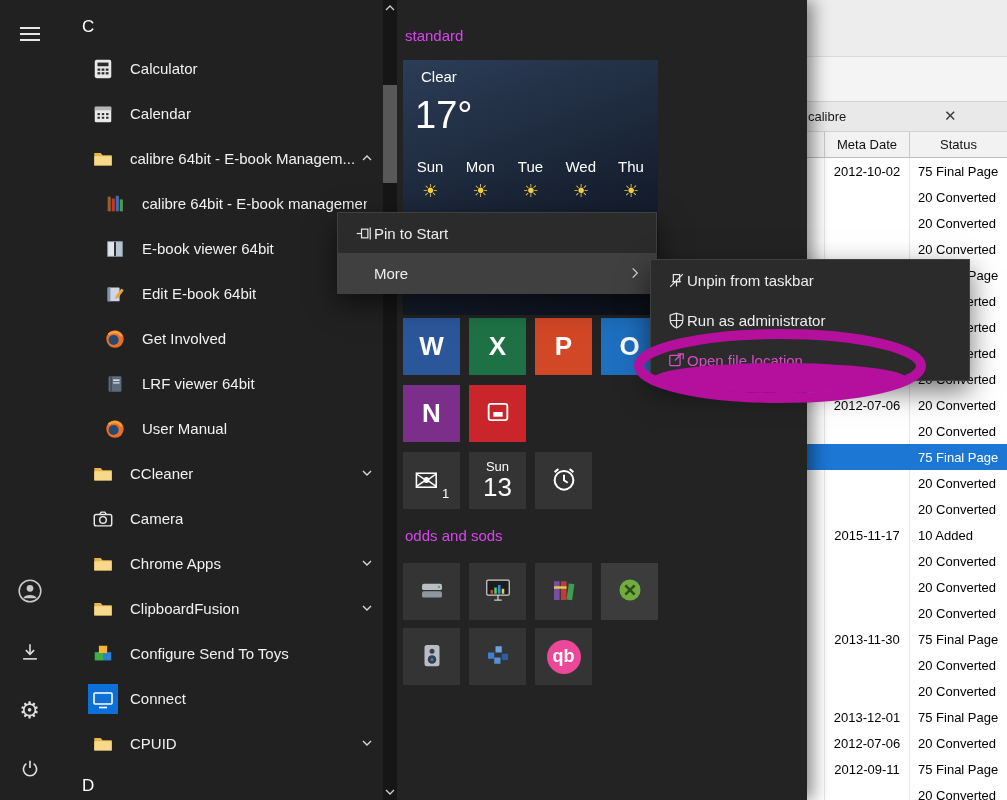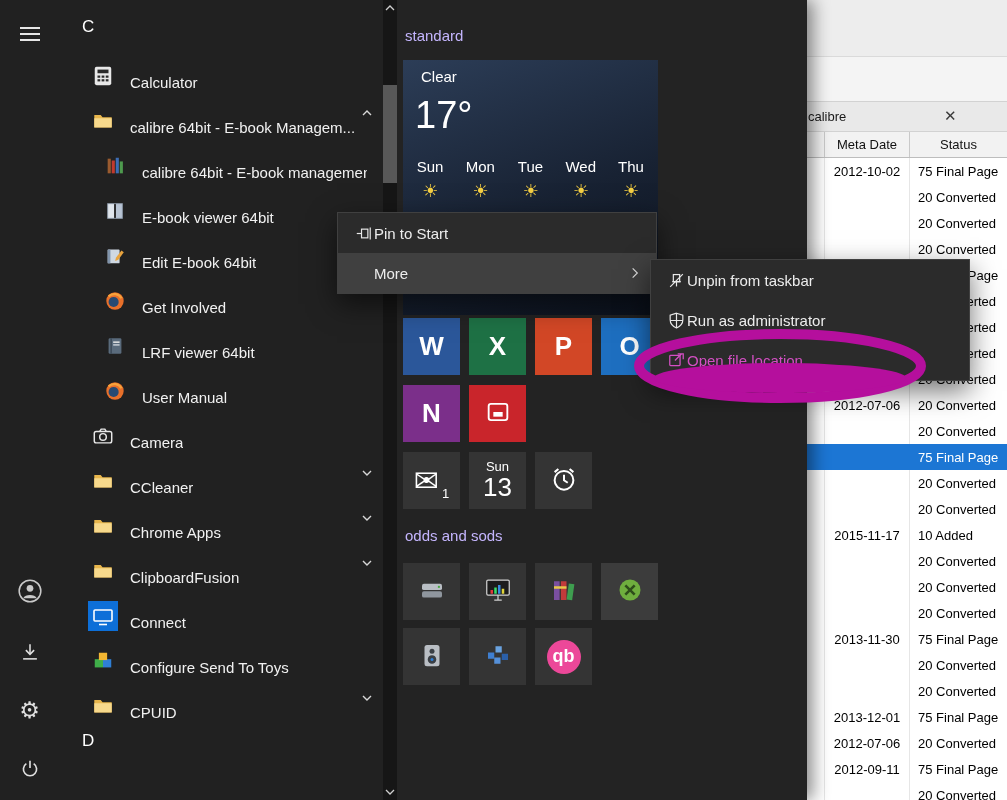--- a/index.html
+++ b/index.html
@@ -29,32 +29,32 @@
   
   #start-menu{position:absolute;left:0;top:0;width:807px;height:800px;background:#212121;box-shadow:6px 0 16px rgba(0,0,0,.45)}
   #rail{position:absolute;left:0;top:0;width:58px;height:100%}
   .rail-btn{position:absolute;left:16px;width:27px;height:27px;display:flex;align-items:center;justify-content:center;cursor:pointer}
   .hbars div{width:20px;height:2px;background:#e6e6e6;margin:4px 0}
   .rail-glyph{font-size:23px;color:#dedede;line-height:1}
 
   #app-list{position:absolute;left:58px;top:0;width:325px;height:100%;padding-top:8px;overflow:hidden}
   .letter-head{height:38px;display:flex;align-items:center;padding-left:24px;font-size:17px;color:#fff}
   .letter-head.bottom{height:40px}
-  .app-row{position:relative;height:45px;display:flex;align-items:flex-end;padding-left:30px;cursor:pointer}
+  .app-row{position:relative;height:45px;display:flex;align-items:center;padding-left:30px;cursor:pointer}
   .app-row.sub{padding-left:42px}
   .app-icon{width:30px;height:30px;flex:0 0 30px;display:flex;align-items:center;justify-content:center}
   .app-label{margin-left:12px;font-size:15px;color:#f1f1f1;white-space:nowrap;overflow:hidden;max-width:225px}
   .app-chev{position:absolute;right:10px;top:50%;transform:translateY(-50%)}
 
   #scrollbar{position:absolute;left:383px;top:0;width:14px;height:100%;background:#161616}
   .sb-arrow{position:absolute;left:0;width:14px;height:16px;display:flex;align-items:center;justify-content:center;cursor:pointer}
   #sb-thumb{position:absolute;top:85px;left:0;width:14px;height:98px;background:#585858;cursor:pointer}
 
   #tiles{position:absolute;left:397px;top:0;width:410px;height:100%;background:#232323}
-  .group-label{position:absolute;font-size:15px;color:#c4b5fd}
+  .group-label{position:absolute;font-size:15px;color:#d946ef}
   .tile{position:absolute;display:flex;align-items:center;justify-content:center;color:#fff;background:#343434;cursor:pointer}
   .tile-letter{font-size:26px;font-weight:bold}
   #weather-tile{left:6px;top:60px;width:255px;height:255px;background:linear-gradient(160deg,#2c3d57 0%,#182233 55%,#0c121d 100%);display:block}
   .wx-cond{position:absolute;left:18px;top:8px;font-size:15px;color:#fff}
   .wx-temp{position:absolute;left:12px;top:34px;font-size:38px;color:#fff}
   .wx-days{position:absolute;left:2px;top:98px;width:251px;display:flex}
   .wx-days span{width:51px;text-align:center;font-size:15px;color:#fff}
   .wx-suns{position:absolute;left:2px;top:120px;width:251px;display:flex}
   .wx-suns span{width:51px;text-align:center;font-size:18px;color:#f5cf43}
   .cal-day{font-size:13px;line-height:1.1}
@@ -276,20 +276,37 @@
                 <rect x="15" y="11.5" width="3" height="2.4"></rect>
                 <rect x="6" y="15.5" width="3" height="2.4"></rect>
                 <rect x="10.5" y="15.5" width="3" height="2.4"></rect>
                 <rect x="15" y="15.5" width="3" height="2.4"></rect>
               </g>
             </svg>
         </span>
         <span class="app-label">Calculator</span>
       </div>
 
+      <div class="app-row">
+        <span class="app-icon">
+          <svg width="22" height="22" viewBox="0 0 24 24">
+              <rect x="3" y="4" width="18" height="17" rx="1.5" fill="#e8e8e8"></rect>
+              <rect x="3" y="4" width="18" height="4" fill="#b5b5b5"></rect>
+              <g fill="#2a2a2a">
+                <rect x="6" y="11" width="2.6" height="2.2"></rect>
+                <rect x="10.7" y="11" width="2.6" height="2.2"></rect>
+                <rect x="15.4" y="11" width="2.6" height="2.2"></rect>
+                <rect x="6" y="15" width="2.6" height="2.2"></rect>
+                <rect x="10.7" y="15" width="2.6" height="2.2"></rect>
+                <rect x="15.4" y="15" width="2.6" height="2.2"></rect>
+              </g>
+            </svg>
+        </span>
+        <span class="app-label">Calendar</span>
+      </div>
 
       <div class="app-row">
         <span class="app-icon">
           <svg width="22" height="22" viewBox="0 0 24 24">
               <path d="M2.5 5.5 h7 l2 2.5 h10 v11 h-19 z" fill="#e8b64c"></path>
               <path d="M2.5 9 h19 v10 h-19 z" fill="#f7d98c"></path>
             </svg>
         </span>
         <span class="app-label">calibre 64bit - E-book Managem...</span>
         <span class="app-chev">
@@ -362,51 +379,51 @@
               <circle cx="12" cy="12" r="9.5" fill="#e8702a"></circle>
               <circle cx="10.5" cy="13" r="5.5" fill="#274a73"></circle>
               <path d="M5 7 a9 9 0 0 1 14 2" stroke="#f7a23b" stroke-width="2.5" fill="none"></path>
             </svg>
         </span>
         <span class="app-label">User Manual</span>
       </div>
 
       <div class="app-row">
         <span class="app-icon">
+          <svg width="22" height="22" viewBox="0 0 24 24">
+              <path d="M2.5 5.5 h7 l2 2.5 h10 v11 h-19 z" fill="#e8b64c"></path>
+              <path d="M2.5 9 h19 v10 h-19 z" fill="#f7d98c"></path>
+            </svg>
+        </span>
+        <span class="app-label">CCleaner</span>
+        <span class="app-chev">
+          <svg width="12" height="12" viewBox="0 0 12 12">
+              <path d="M2 4 L6 8 L10 4" stroke="#d8d8d8" stroke-width="1.4" fill="none"></path>
+            </svg>
+        </span>
+      </div>
+
+      <div class="app-row">
+        <span class="app-icon">
           <svg width="22" height="22" viewBox="0 0 24 24" fill="none" stroke="#e8e8e8" stroke-width="1.6">
               <rect x="2.5" y="7" width="19" height="12.5" rx="2"></rect>
               <path d="M8.5 7 l1.5-2.5 h4 L15.5 7"></path>
               <circle cx="12" cy="13" r="3.6"></circle>
             </svg>
         </span>
         <span class="app-label">Camera</span>
       </div>
 
       <div class="app-row">
         <span class="app-icon">
           <svg width="22" height="22" viewBox="0 0 24 24">
               <path d="M2.5 5.5 h7 l2 2.5 h10 v11 h-19 z" fill="#e8b64c"></path>
               <path d="M2.5 9 h19 v10 h-19 z" fill="#f7d98c"></path>
             </svg>
         </span>
-        <span class="app-label">CCleaner</span>
-        <span class="app-chev">
-          <svg width="12" height="12" viewBox="0 0 12 12">
-              <path d="M2 4 L6 8 L10 4" stroke="#d8d8d8" stroke-width="1.4" fill="none"></path>
-            </svg>
-        </span>
-      </div>
-
-      <div class="app-row">
-        <span class="app-icon">
-          <svg width="22" height="22" viewBox="0 0 24 24">
-              <path d="M2.5 5.5 h7 l2 2.5 h10 v11 h-19 z" fill="#e8b64c"></path>
-              <path d="M2.5 9 h19 v10 h-19 z" fill="#f7d98c"></path>
-            </svg>
-        </span>
         <span class="app-label">Chrome Apps</span>
         <span class="app-chev">
           <svg width="12" height="12" viewBox="0 0 12 12">
               <path d="M2 4 L6 8 L10 4" stroke="#d8d8d8" stroke-width="1.4" fill="none"></path>
             </svg>
         </span>
       </div>
 
       <div class="app-row">
         <span class="app-icon">
@@ -418,38 +435,38 @@
         <span class="app-label">ClipboardFusion</span>
         <span class="app-chev">
           <svg width="12" height="12" viewBox="0 0 12 12">
               <path d="M2 4 L6 8 L10 4" stroke="#d8d8d8" stroke-width="1.4" fill="none"></path>
             </svg>
         </span>
       </div>
 
       <div class="app-row">
         <span class="app-icon">
+          <svg width="22" height="22" viewBox="0 0 24 24">
+              <rect x="3" y="10" width="9" height="9" fill="#3fae49"></rect>
+              <rect x="12" y="10" width="9" height="9" fill="#2f7fd6"></rect>
+              <rect x="7.5" y="3" width="9" height="8" fill="#f2b632"></rect>
+            </svg>
+        </span>
+        <span class="app-label">Configure Send To Toys</span>
+      </div>
+
+      <div class="app-row">
+        <span class="app-icon">
           <svg width="30" height="30" viewBox="0 0 30 30">
               <rect width="30" height="30" fill="#0d6fd8"></rect>
               <rect x="6" y="9" width="18" height="11" rx="1" fill="none" stroke="#fff" stroke-width="1.6"></rect>
               <path d="M11 23.5 h8" stroke="#fff" stroke-width="1.6"></path>
             </svg>
         </span>
         <span class="app-label">Connect</span>
-      </div>
-
-      <div class="app-row">
-        <span class="app-icon">
-          <svg width="22" height="22" viewBox="0 0 24 24">
-              <rect x="3" y="10" width="9" height="9" fill="#3fae49"></rect>
-              <rect x="12" y="10" width="9" height="9" fill="#2f7fd6"></rect>
-              <rect x="7.5" y="3" width="9" height="8" fill="#f2b632"></rect>
-            </svg>
-        </span>
-        <span class="app-label">Configure Send To Toys</span>
       </div>
 
       <div class="app-row">
         <span class="app-icon">
           <svg width="22" height="22" viewBox="0 0 24 24">
               <path d="M2.5 5.5 h7 l2 2.5 h10 v11 h-19 z" fill="#e8b64c"></path>
               <path d="M2.5 9 h19 v10 h-19 z" fill="#f7d98c"></path>
             </svg>
         </span>
         <span class="app-label">CPUID</span>

